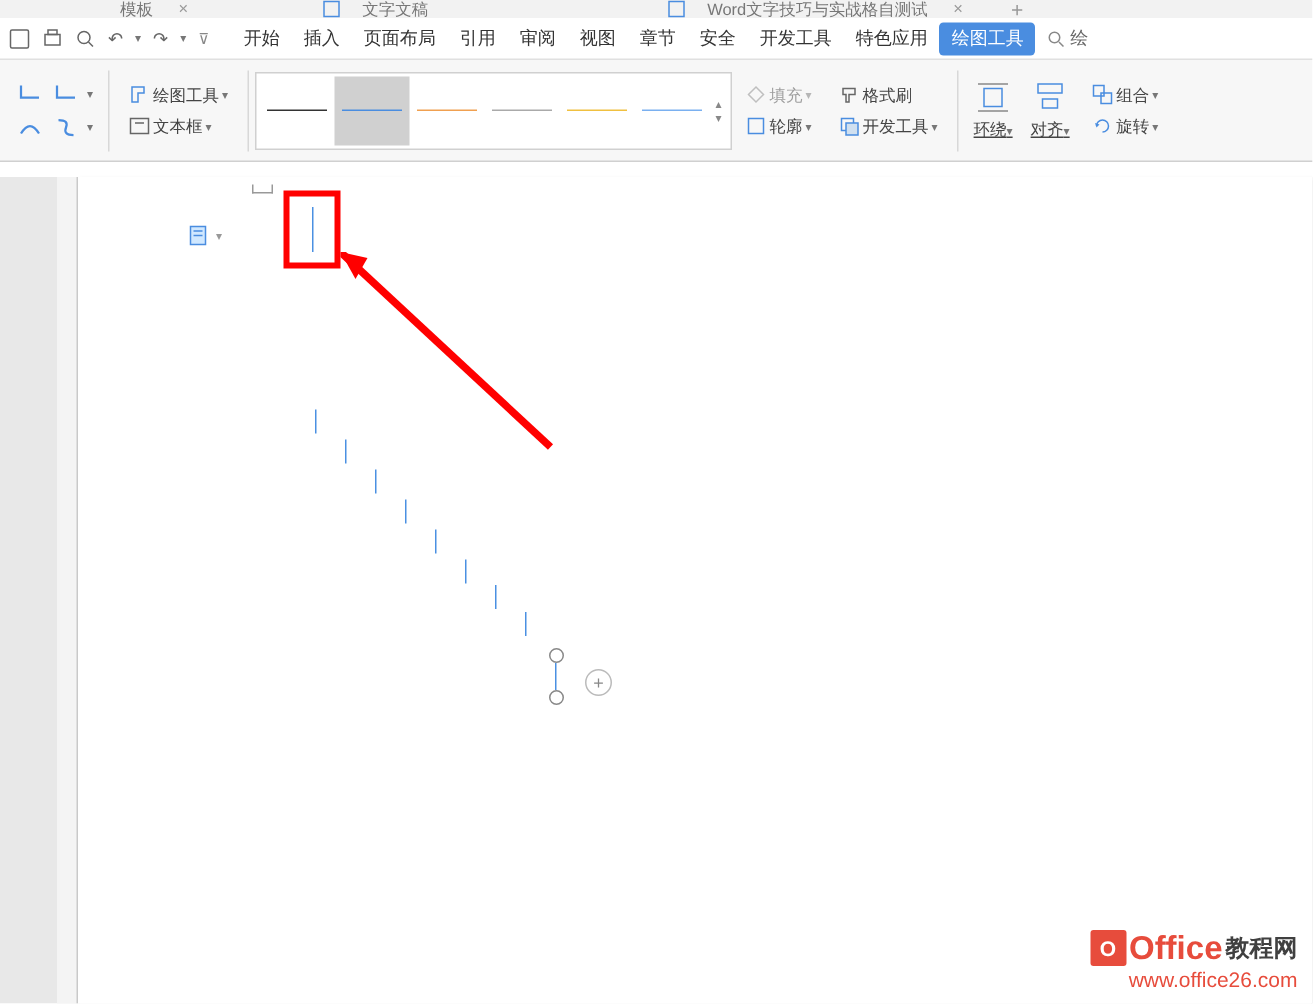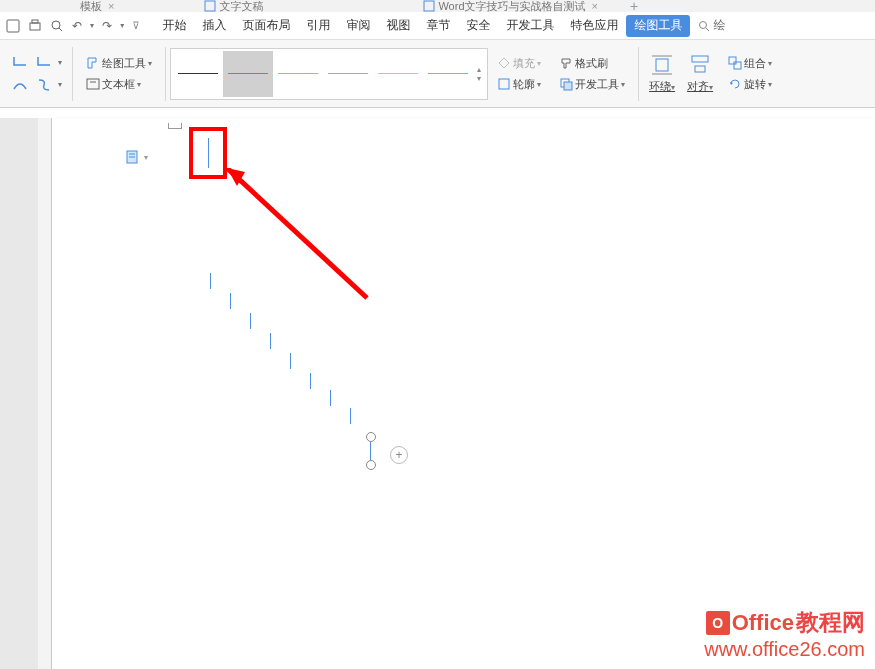--- a/index.html
+++ b/index.html
@@ -1,19 +1,19 @@
 <!DOCTYPE html>
 <html><head>
   <meta charset="utf-8">
   <style>
     * { margin: 0; padding: 0; box-sizing: border-box; font-family: "Microsoft YaHei", sans-serif; }
     body { width: 875px; height: 669px; background: #fff; position: relative; overflow: hidden; }
     
     .titlebar { height: 12px; background: #f2f2f2; display: flex; align-items: center; padding-left: 80px; gap: 20px; font-size: 11px; color: #777; }
-    .tab-item { display: flex; align-items: center; gap: 3px; }
+    .tab-item { display: flex; align-items: center; gap: 14px; }
     .tab-x { color: #999; margin-left: 3px; }
     
     .menubar { height: 28px; background: #fff; border-bottom: 1px solid #e0e0e0; display: flex; align-items: center; font-size: 12px; color: #333; }
     .qb-left { display: flex; align-items: center; gap: 8px; padding-left: 6px; margin-right: 15px; }
     .menu-item { padding: 0 8px; height: 28px; display: flex; align-items: center; cursor: pointer; }
     .menu-item.active { background: #4a8de0; color: #fff; border-radius: 3px; padding: 2px 8px; height: 22px; }
     .search-area { display: flex; align-items: center; margin-left: 8px; color: #666; gap: 3px; }
     
     .ribbon { height: 68px; background: #f7f7f7; border-bottom: 1px solid #d0d0d0; display: flex; align-items: center; font-size: 11px; color: #444; padding-left: 4px; }
     .ribbon-group { display: flex; flex-direction: column; gap: 2px; padding: 4px 6px; height: 100%; justify-content: center; }
@@ -48,22 +48,22 @@
     .dashed-segment { position: absolute; width: 1px; height: 16px; background: #4a90e2; }
     .line-handles { position: absolute; left: 314px; top: 314px; }
     .handle { width: 10px; height: 10px; border: 1px solid #888; border-radius: 50%; background: #fff; }
     .handle2 { margin-top: 18px; }
     .handle-line { position: absolute; left: 4px; top: 10px; width: 1px; height: 18px; background: #4a90e2; }
     .plus-btn { position: absolute; left: 338px; top: 328px; width: 18px; height: 18px; border: 1px solid #bbb; border-radius: 50%; display: flex; align-items: center; justify-content: center; font-size: 12px; color: #888; background: #fff; }
     
     .watermark { position: absolute; right: 10px; bottom: 8px; text-align: right; font-family: Arial, sans-serif; }
     .wm-top { font-size: 22px; font-weight: bold; color: #e74c3c; display: flex; align-items: center; justify-content: flex-end; gap: 2px; }
     .wm-logo { width: 24px; height: 24px; background: #e74c3c; color: #fff; display: inline-flex; align-items: center; justify-content: center; font-size: 14px; border-radius: 2px; }
-    .wm-cn { color: #ef4444; font-size: 23px; }
-    .wm-url { font-size: 20px; color: #e74c3c; }
+    .wm-cn { color: #404040; font-size: 16px; }
+    .wm-url { font-size: 14px; color: #e74c3c; }
   </style>
 </head>
 <body>
 
 <div class="titlebar">
   <span class="tab-item">
       <span>模板</span>
       <span class="tab-x">×</span>
     </span>
   <span style="width:50px"></span>

